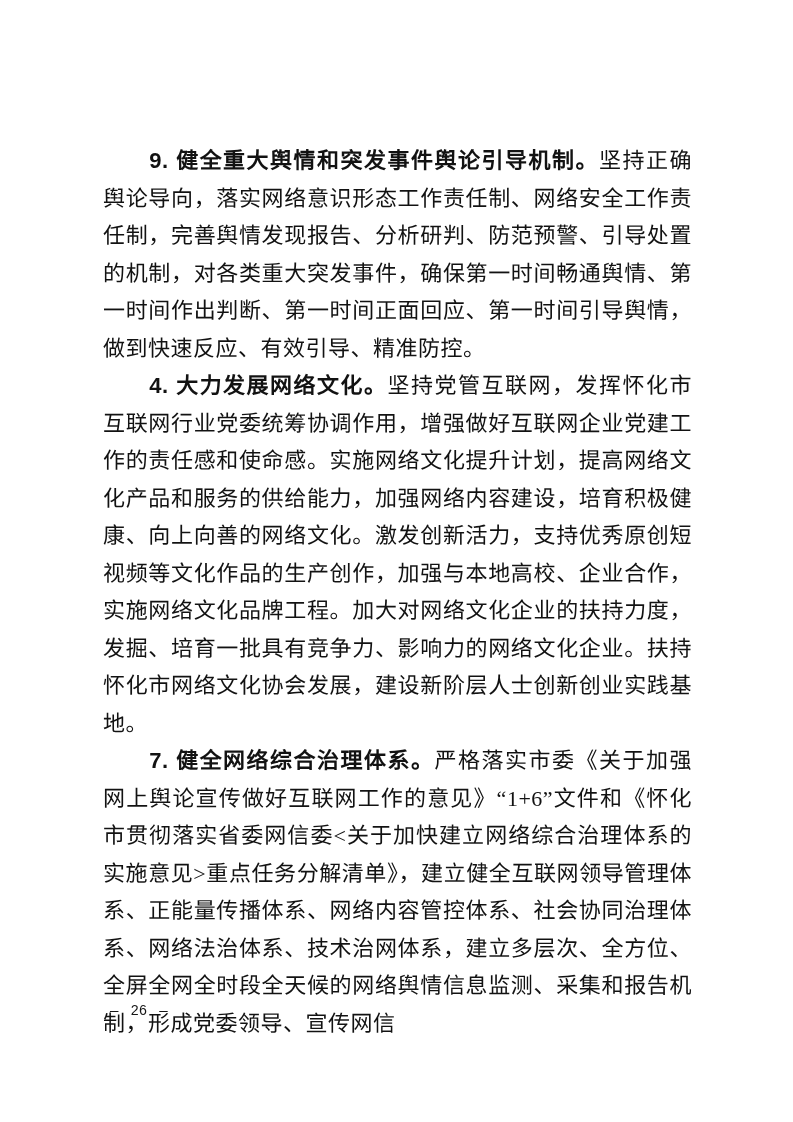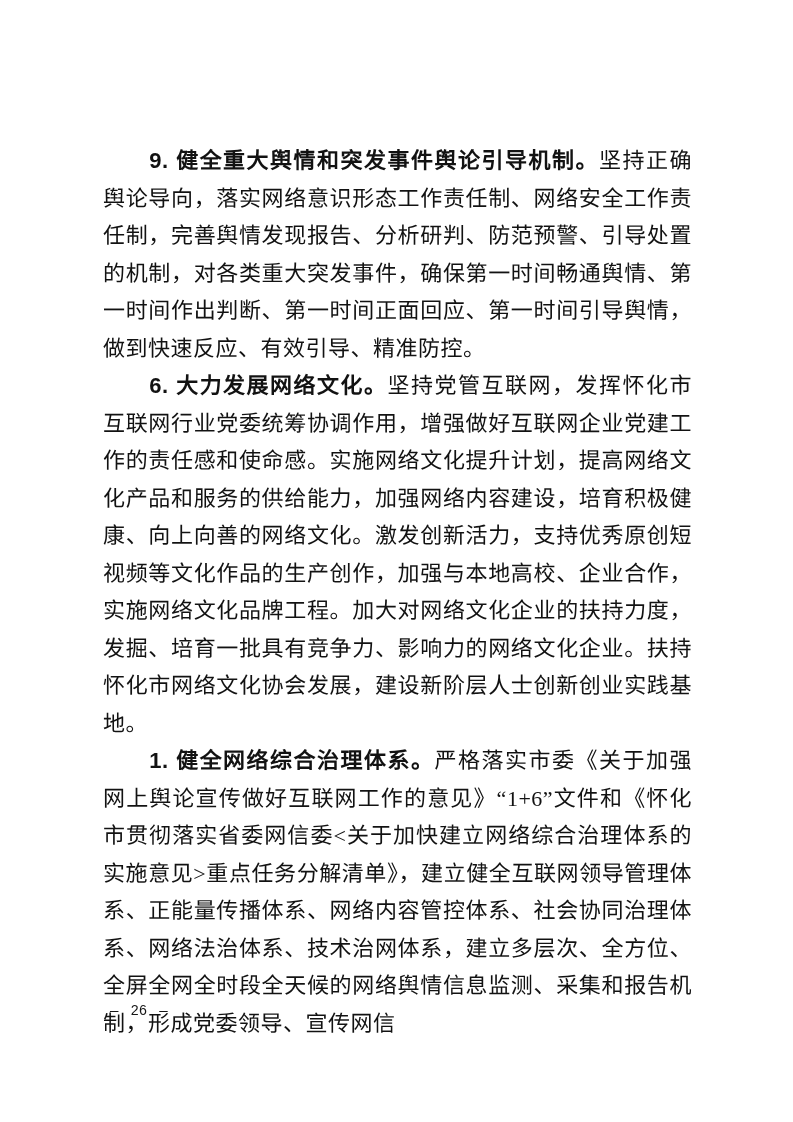--- a/index.html
+++ b/index.html
@@ -55,20 +55,20 @@
   }
 </style>
 </head>
 <body>
 
 <div class="page">
 
   <main class="content">
     <p class="para"><span class="para-heading">9. 健全重大舆情和突发事件舆论引导机制。</span><span>坚持正确舆论导向，落实网络意识形态工作责任制、网络安全工作责任制，完善舆情发现报告、分析研判、防范预警、引导处置的机制，对各类重大突发事件，确保第一时间畅通舆情、第一时间作出判断、第一时间正面回应、第一时间引导舆情，做到快速反应、有效引导、精准防控。</span></p>
 
-    <p class="para"><span class="para-heading">6. 大力发展网络文化。</span><span>坚持党管互联网，发挥怀化市互联网行业党委统筹协调作用，增强做好互联网企业党建工作的责任感和使命感。实施网络文化提升计划，提高网络文化产品和服务的供给能力，加强网络内容建设，培育积极健康、向上向善的网络文化。激发创新活力，支持优秀原创短视频等文化作品的生产创作，加强与本地高校、企业合作，实施网络文化品牌工程。加大对网络文化企业的扶持力度，发掘、培育一批具有竞争力、影响力的网络文化企业。扶持怀化市网络文化协会发展，建设新阶层人士创新创业实践基地。</span></p>
+    <p class="para"><span class="para-heading">4. 大力发展网络文化。</span><span>坚持党管互联网，发挥怀化市互联网行业党委统筹协调作用，增强做好互联网企业党建工作的责任感和使命感。实施网络文化提升计划，提高网络文化产品和服务的供给能力，加强网络内容建设，培育积极健康、向上向善的网络文化。激发创新活力，支持优秀原创短视频等文化作品的生产创作，加强与本地高校、企业合作，实施网络文化品牌工程。加大对网络文化企业的扶持力度，发掘、培育一批具有竞争力、影响力的网络文化企业。扶持怀化市网络文化协会发展，建设新阶层人士创新创业实践基地。</span></p>
 
-    <p class="para"><span class="para-heading">1. 健全网络综合治理体系。</span><span>严格落实市委《关于加强网上舆论宣传做好互联网工作的意见》“1+6”文件和《怀化市贯彻落实省委网信委&lt;关于加快建立网络综合治理体系的实施意见&gt;重点任务分解清单》，建立健全互联网领导管理体系、正能量传播体系、网络内容管控体系、社会协同治理体系、网络法治体系、技术治网体系，建立多层次、全方位、全屏全网全时段全天候的网络舆情信息监测、采集和报告机制，形成党委领导、宣传网信</span></p>
+    <p class="para"><span class="para-heading">7. 健全网络综合治理体系。</span><span>严格落实市委《关于加强网上舆论宣传做好互联网工作的意见》“1+6”文件和《怀化市贯彻落实省委网信委&lt;关于加快建立网络综合治理体系的实施意见&gt;重点任务分解清单》，建立健全互联网领导管理体系、正能量传播体系、网络内容管控体系、社会协同治理体系、网络法治体系、技术治网体系，建立多层次、全方位、全屏全网全时段全天候的网络舆情信息监测、采集和报告机制，形成党委领导、宣传网信</span></p>
   </main>
 
   <footer class="footer"><span class="dash">—</span><span class="num">26</span><span class="dash">—</span></footer>
 
 </div>
 
 </body></html>

